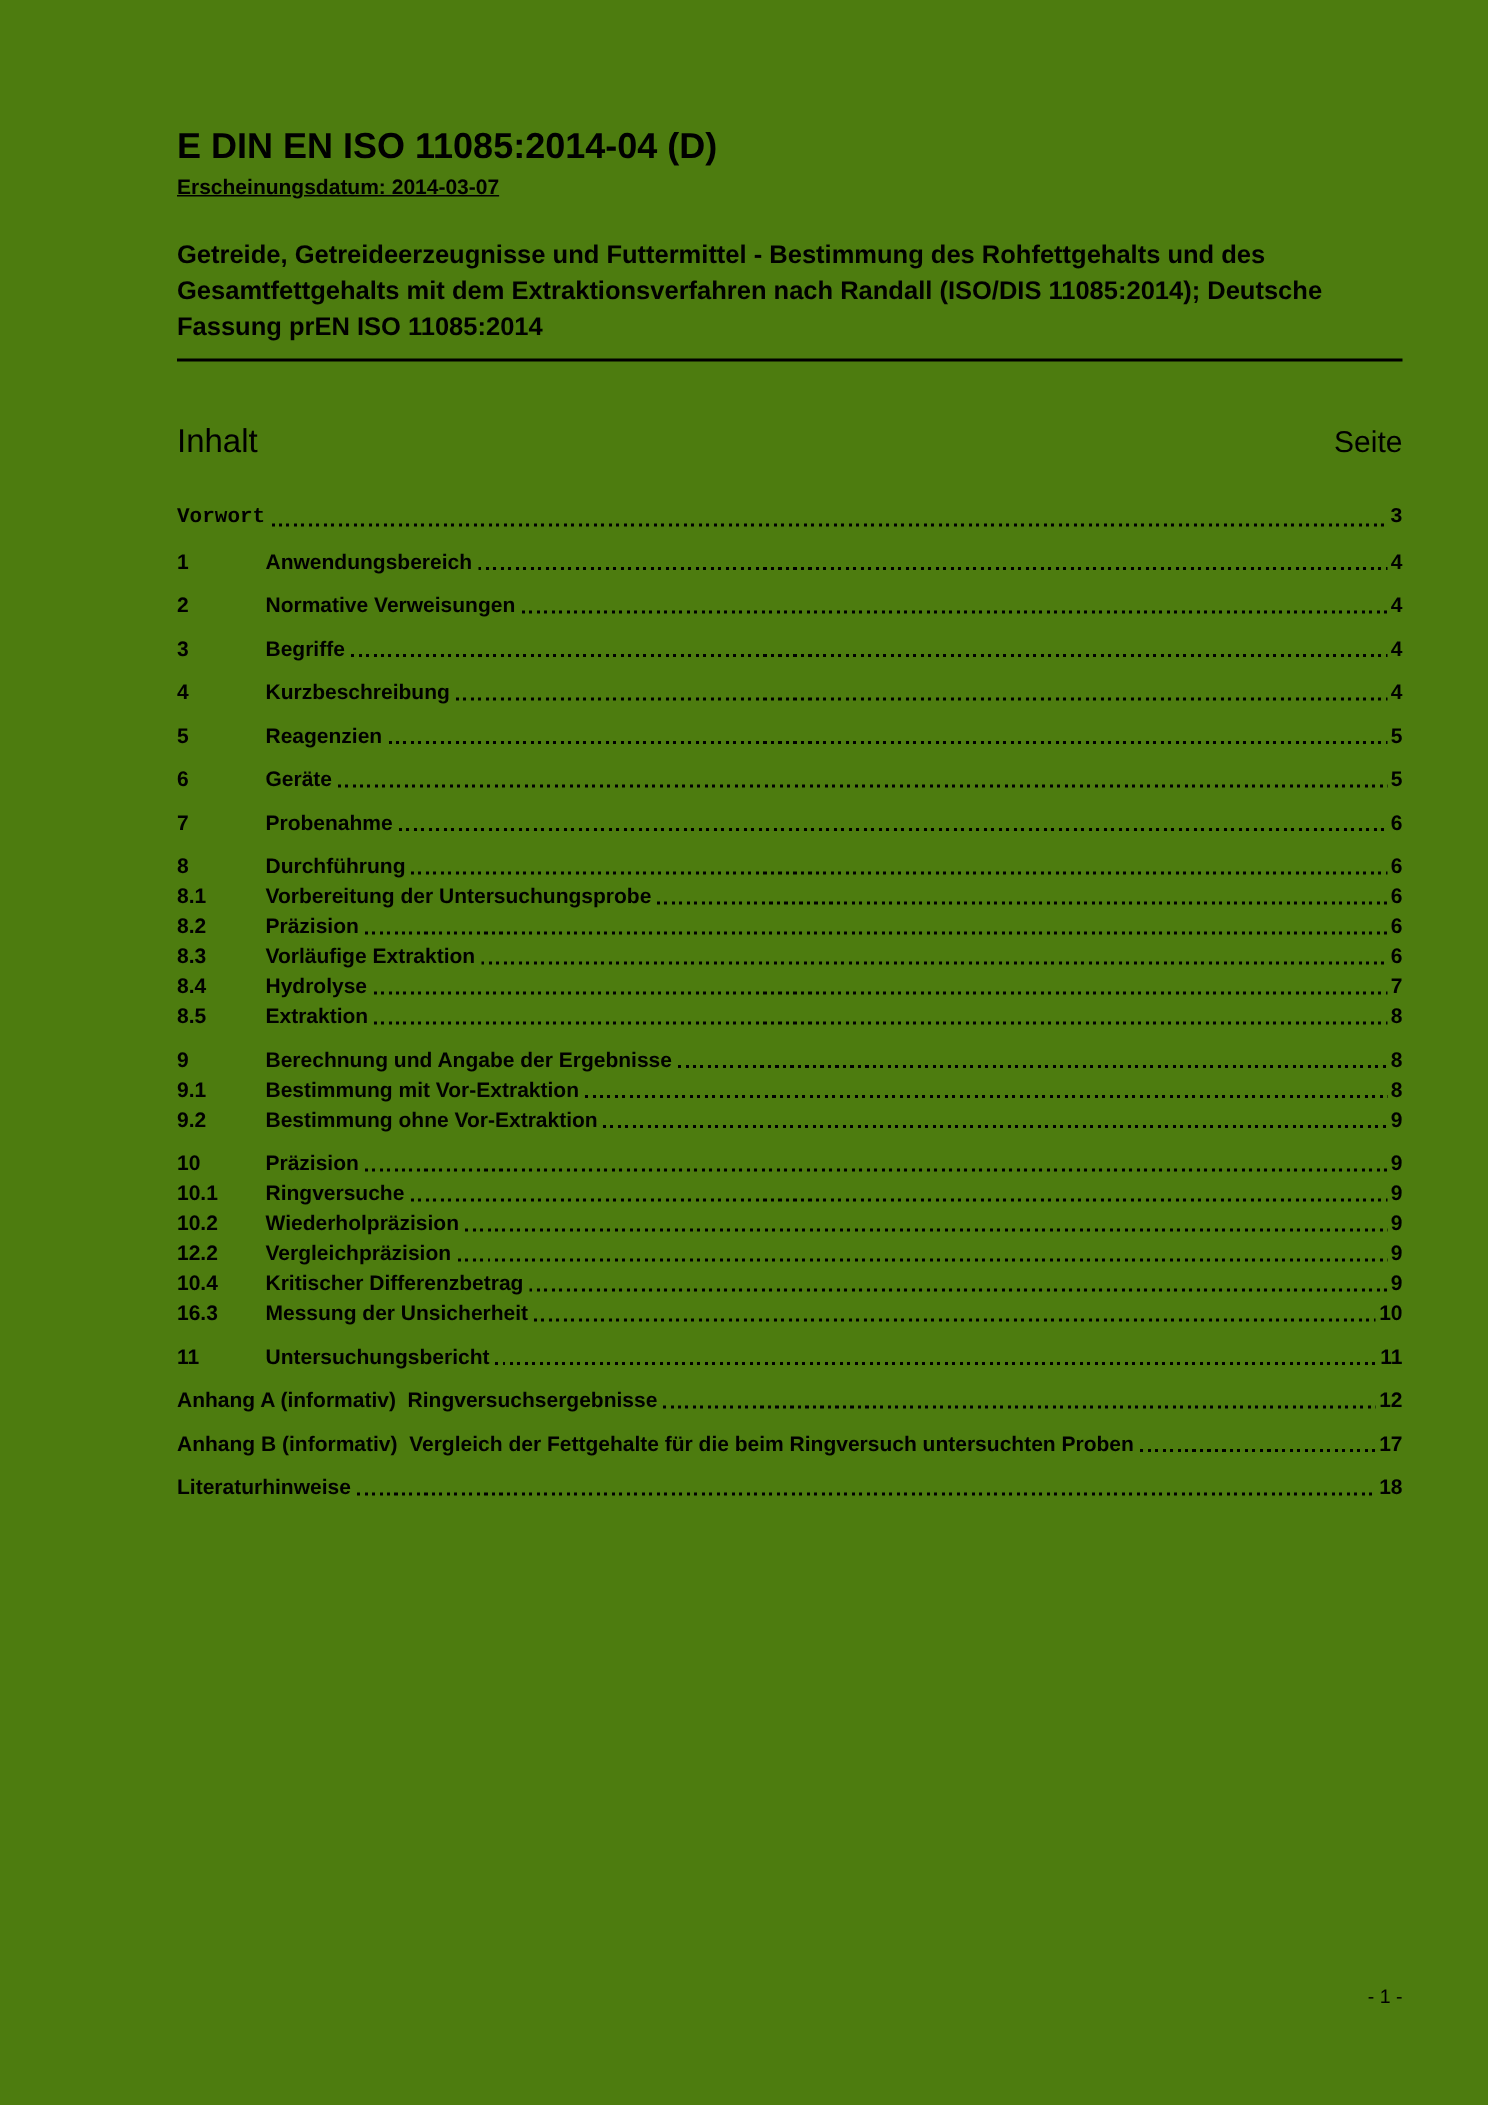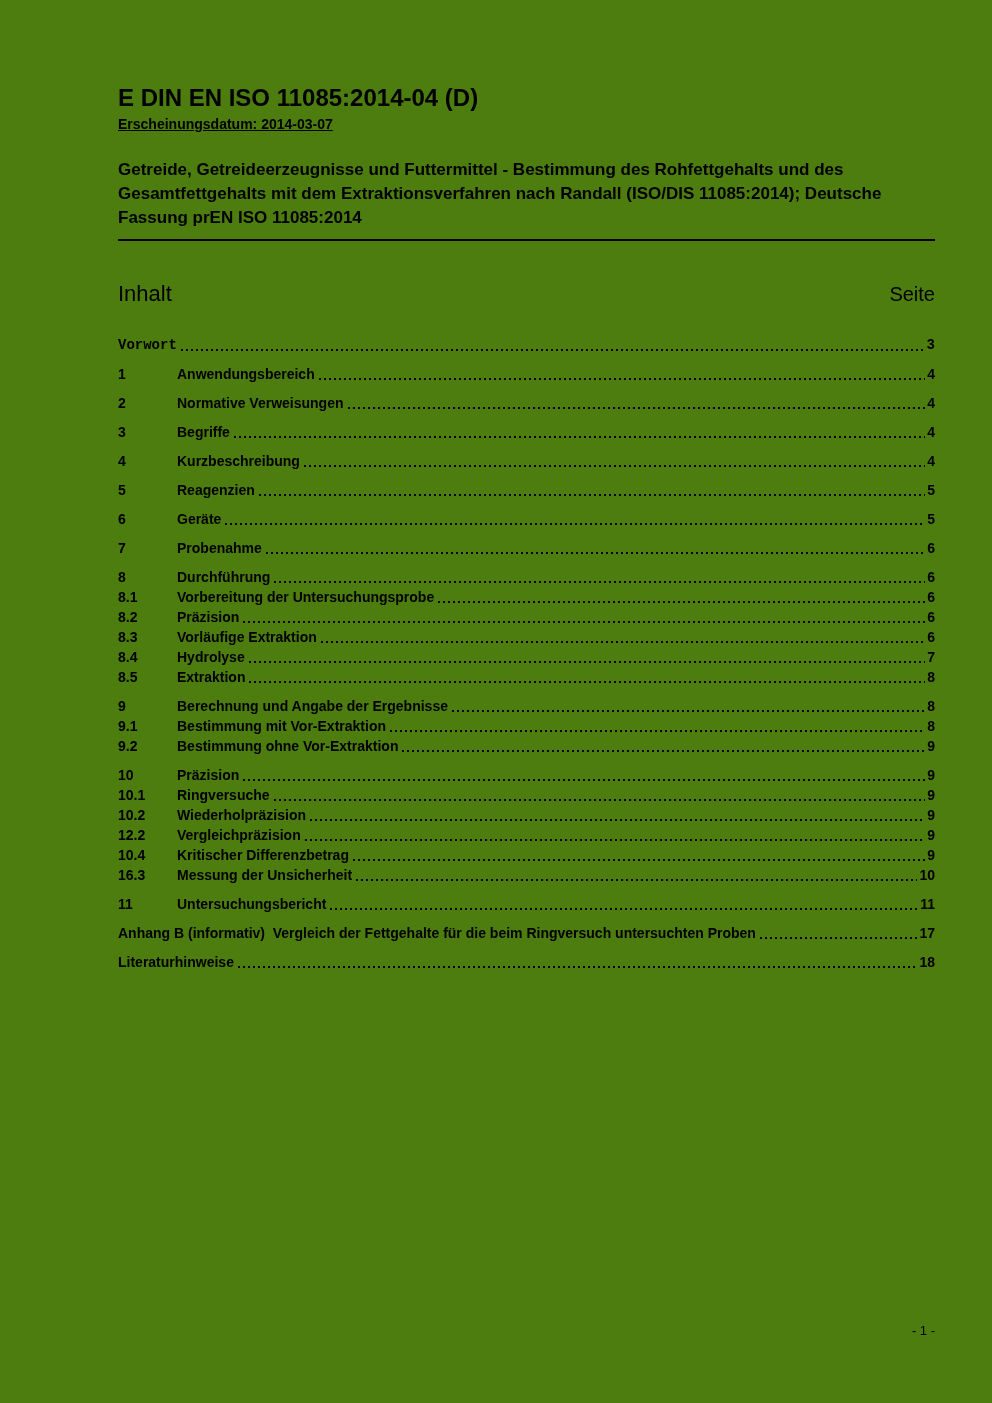--- a/index.html
+++ b/index.html
@@ -255,20 +255,25 @@
           <span class="toc-leader"></span>
           <span class="toc-page">10</span>
         </div>
         <div class="toc-row spaced">
           <span class="toc-num">11</span>
           <span class="toc-label">Untersuchungsbericht</span>
           <span class="toc-leader"></span>
           <span class="toc-page">11</span>
         </div>
         <div class="toc-row spaced">
+          <span class="toc-label">Anhang A (informativ)&nbsp; Ringversuchsergebnisse</span>
+          <span class="toc-leader"></span>
+          <span class="toc-page">12</span>
+        </div>
+        <div class="toc-row spaced">
           <span class="toc-label">Anhang B (informativ)&nbsp; Vergleich der Fettgehalte für die beim Ringversuch untersuchten Proben</span>
           <span class="toc-leader"></span>
           <span class="toc-page">17</span>
         </div>
         <div class="toc-row spaced">
           <span class="toc-label">Literaturhinweise</span>
           <span class="toc-leader"></span>
           <span class="toc-page">18</span>
         </div>
       </div>

